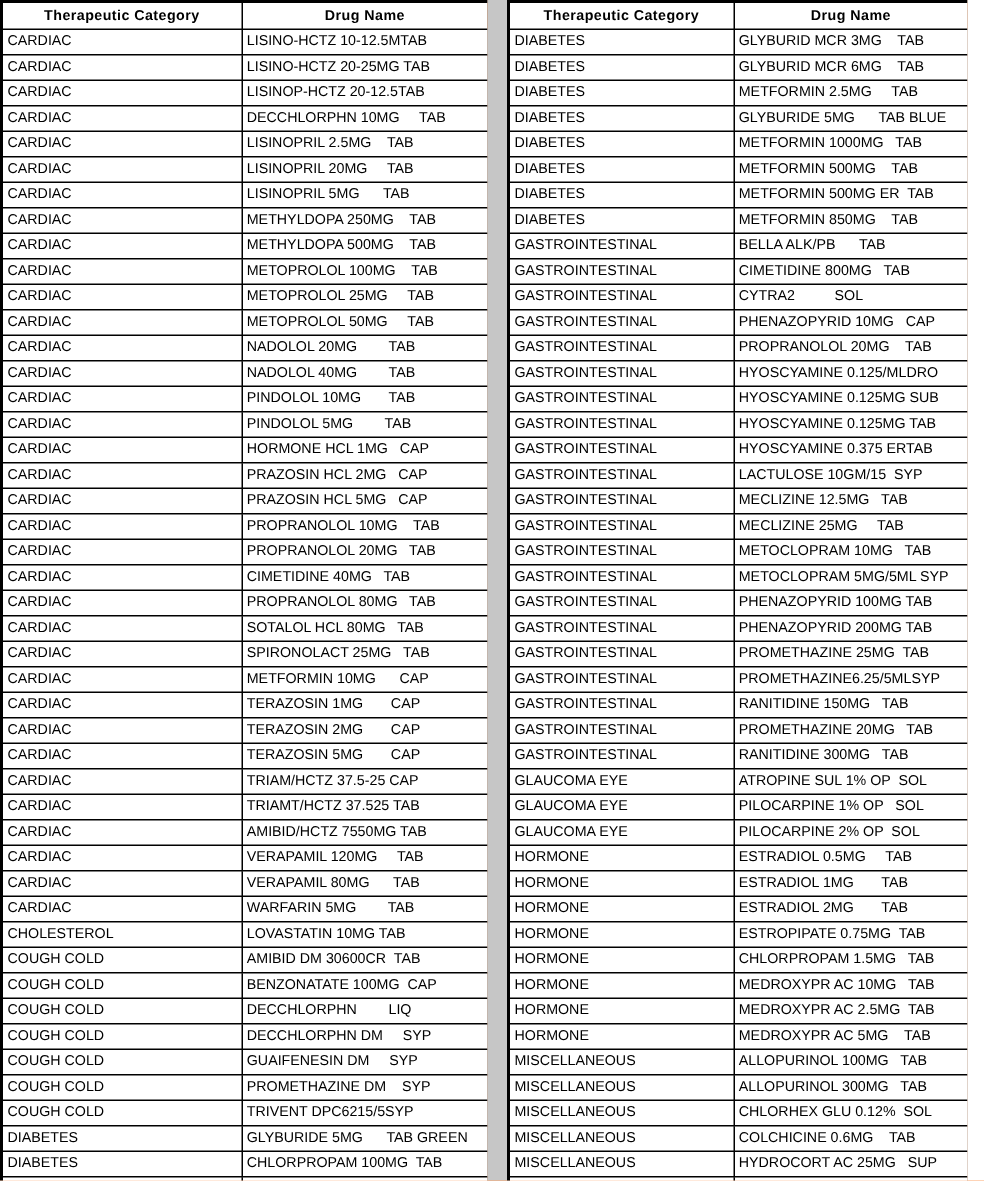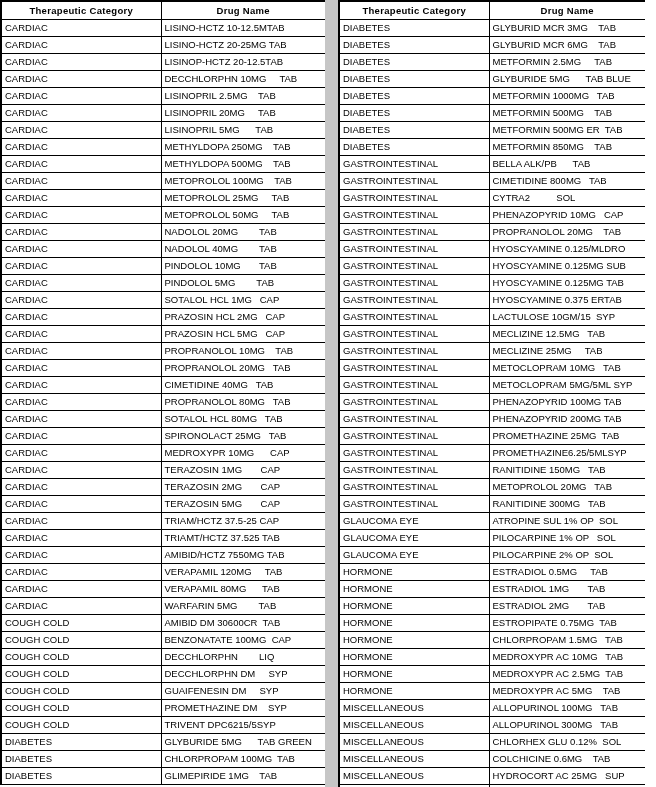--- a/index.html
+++ b/index.html
@@ -146,21 +146,21 @@
           <tr class="row-even">
             <td>CARDIAC</td>
             <td>PINDOLOL 10MG       TAB</td>
           </tr>
           <tr class="row-odd">
             <td>CARDIAC</td>
             <td>PINDOLOL 5MG        TAB</td>
           </tr>
           <tr class="row-even">
             <td>CARDIAC</td>
-            <td>SOTALOL HCL 1MG   CAP</td>
+            <td>HORMONE HCL 1MG   CAP</td>
           </tr>
           <tr class="row-odd">
             <td>CARDIAC</td>
             <td>PRAZOSIN HCL 2MG   CAP</td>
           </tr>
           <tr class="row-even">
             <td>CARDIAC</td>
             <td>PRAZOSIN HCL 5MG   CAP</td>
           </tr>
           <tr class="row-odd">
@@ -182,21 +182,21 @@
           <tr class="row-odd">
             <td>CARDIAC</td>
             <td>SOTALOL HCL 80MG   TAB</td>
           </tr>
           <tr class="row-even">
             <td>CARDIAC</td>
             <td>SPIRONOLACT 25MG   TAB</td>
           </tr>
           <tr class="row-odd">
             <td>CARDIAC</td>
-            <td>MEDROXYPR 10MG      CAP</td>
+            <td>METFORMIN 10MG      CAP</td>
           </tr>
           <tr class="row-even">
             <td>CARDIAC</td>
             <td>TERAZOSIN 1MG       CAP</td>
           </tr>
           <tr class="row-odd">
             <td>CARDIAC</td>
             <td>TERAZOSIN 2MG       CAP</td>
           </tr>
           <tr class="row-even">
@@ -219,20 +219,24 @@
             <td>CARDIAC</td>
             <td>VERAPAMIL 120MG     TAB</td>
           </tr>
           <tr class="row-odd">
             <td>CARDIAC</td>
             <td>VERAPAMIL 80MG      TAB</td>
           </tr>
           <tr class="row-even">
             <td>CARDIAC</td>
             <td>WARFARIN 5MG        TAB</td>
+          </tr>
+          <tr class="row-odd">
+            <td>CHOLESTEROL</td>
+            <td>LOVASTATIN 10MG TAB</td>
           </tr>
           <tr class="row-even">
             <td>COUGH COLD</td>
             <td>AMIBID DM 30600CR  TAB</td>
           </tr>
           <tr class="row-odd">
             <td>COUGH COLD</td>
             <td>BENZONATATE 100MG  CAP</td>
           </tr>
           <tr class="row-even">
@@ -389,21 +393,21 @@
           <tr class="row-odd">
             <td>GASTROINTESTINAL</td>
             <td>PROMETHAZINE6.25/5MLSYP</td>
           </tr>
           <tr class="row-even">
             <td>GASTROINTESTINAL</td>
             <td>RANITIDINE 150MG   TAB</td>
           </tr>
           <tr class="row-odd">
             <td>GASTROINTESTINAL</td>
-            <td>METOPROLOL 20MG   TAB</td>
+            <td>PROMETHAZINE 20MG   TAB</td>
           </tr>
           <tr class="row-even">
             <td>GASTROINTESTINAL</td>
             <td>RANITIDINE 300MG   TAB</td>
           </tr>
           <tr class="row-odd">
             <td>GLAUCOMA EYE</td>
             <td>ATROPINE SUL 1% OP  SOL</td>
           </tr>
           <tr class="row-even">

